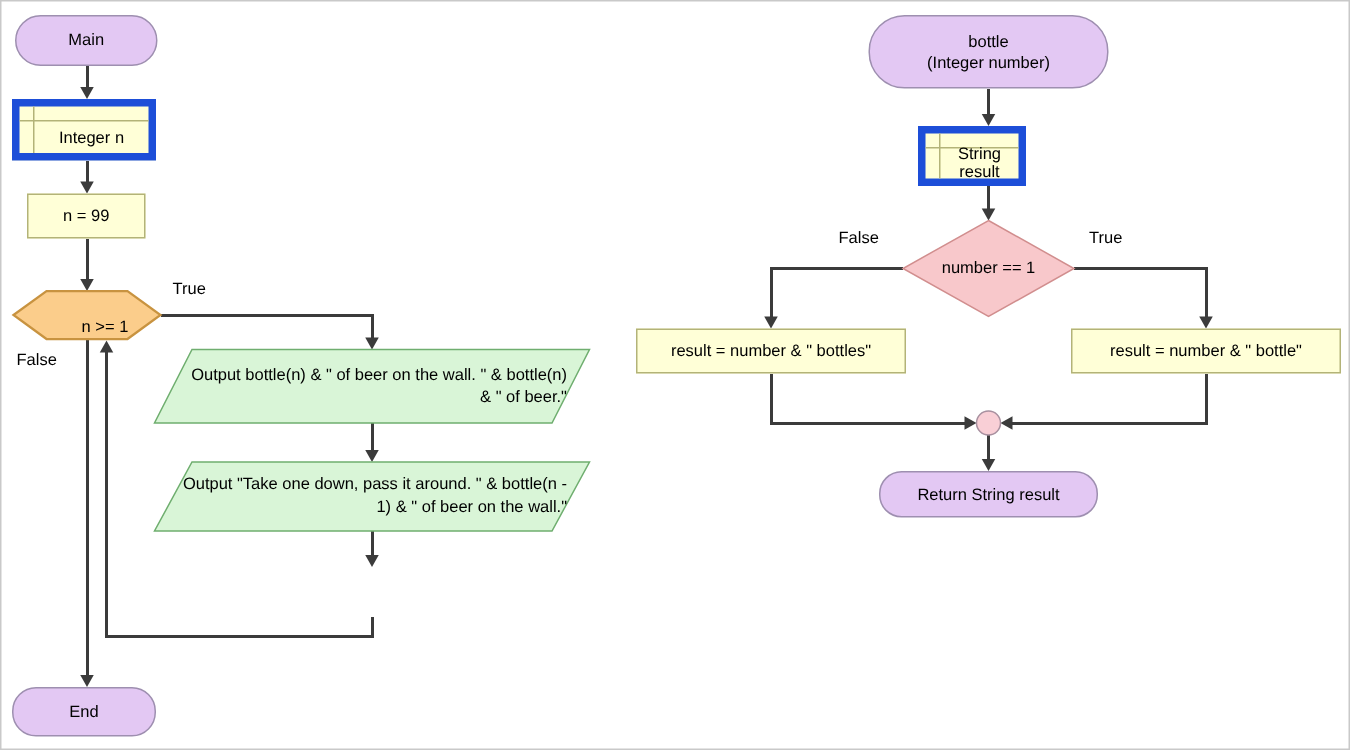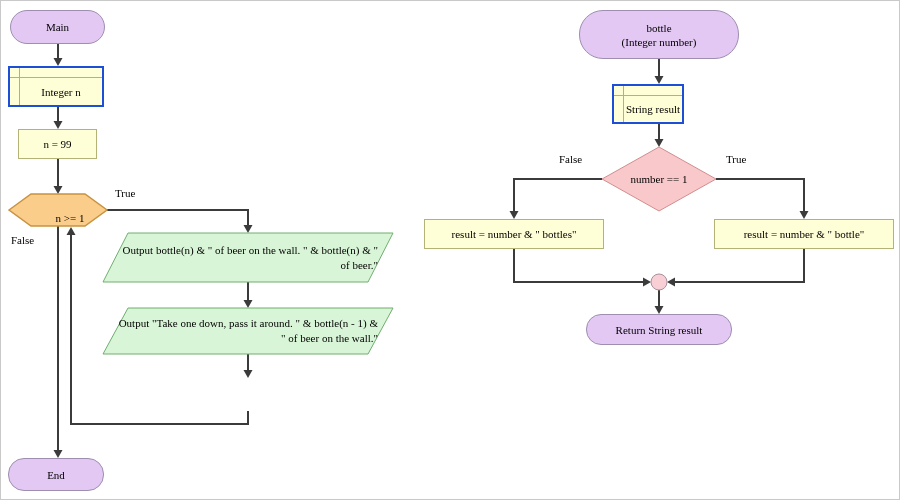--- a/index.html
+++ b/index.html
@@ -2,40 +2,40 @@
 <html><head>
 <meta charset="utf-8">
 <style>
   html,body{margin:0;padding:0;background:#fff;}
   .canvas{
     position:relative;
     width:900px;height:500px;
     box-sizing:border-box;
     background:#ffffff;
     border:1px solid #c9c9c9;
-    font-family:Liberation Serif, serif;
+    font-family:Liberation Sans, sans-serif;
     font-size:11px;
     color:#000;
     overflow:hidden;
   }
   .wires{position:absolute;left:0;top:0;width:900px;height:500px;}
   .node{
     position:absolute;box-sizing:border-box;
     display:flex;align-items:center;justify-content:center;
     text-align:center;line-height:14px;
   }
   .oval{
     background:#e3c8f3;
     border:1px solid #9e8fb0;
   }
   .rect{
     background:#ffffd7;
     border:1px solid #b3b378;
   }
-  .decl{position:absolute;box-sizing:border-box;background:#ffffd7;border:2px solid #1d4ed8;}
+  .decl{position:absolute;box-sizing:border-box;background:#ffffd7;border:5px solid #1d4ed8;}
   .decl .h-div{position:absolute;left:0;right:0;top:9px;height:0;border-top:1px solid #b3b378;}
   .decl .v-div{position:absolute;top:0;bottom:0;left:9px;width:0;border-left:1px solid #b3b378;}
   .decl .decl-label{
     position:absolute;left:10px;right:0;top:10px;bottom:0;
     display:flex;align-items:center;justify-content:center;text-align:center;
   }
   .overlay{
     position:absolute;display:flex;align-items:center;justify-content:center;
     text-align:right;line-height:15px;pointer-events:none;
   }

